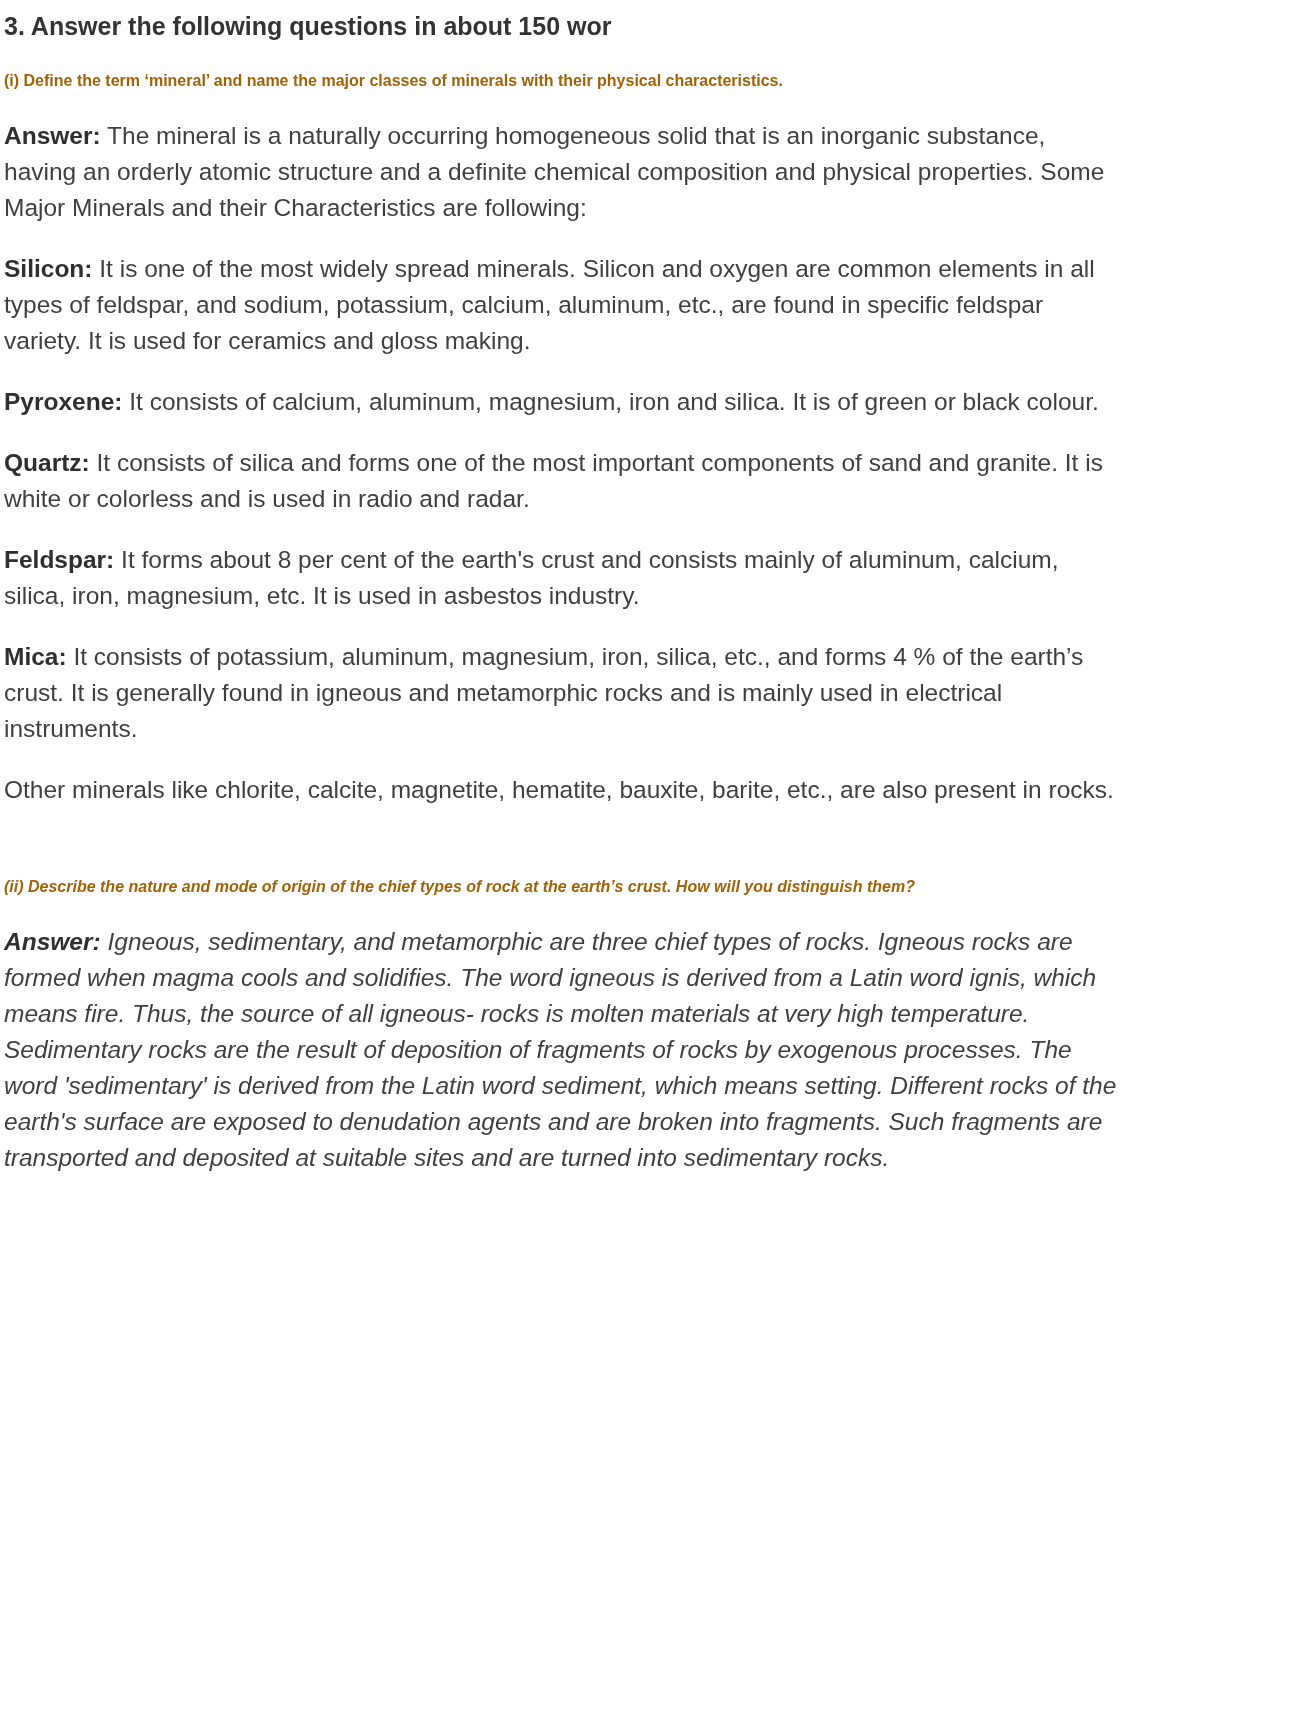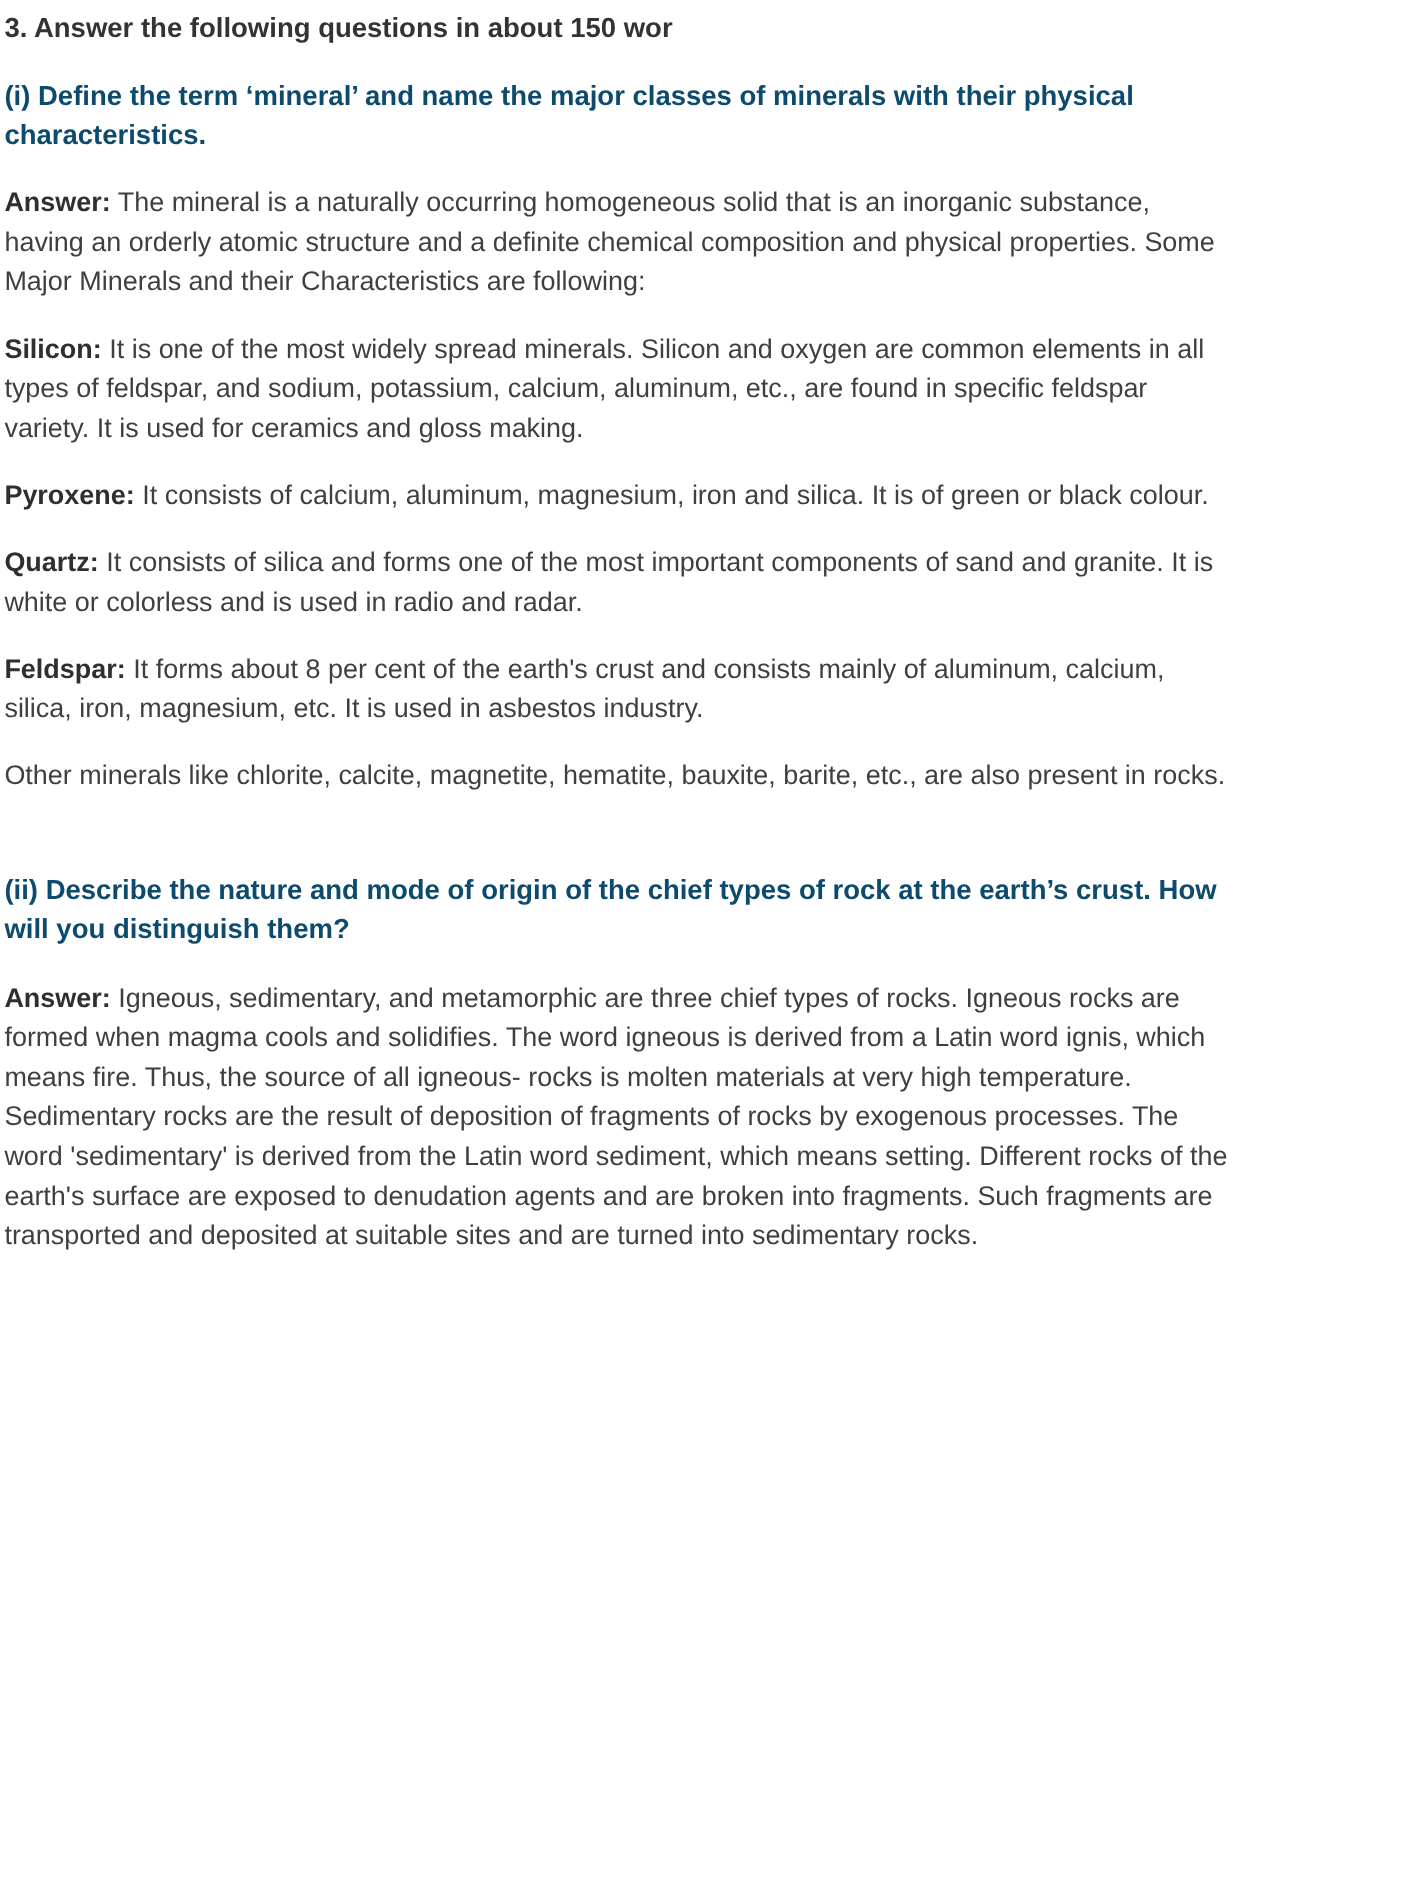--- a/index.html
+++ b/index.html
@@ -20,23 +20,23 @@
     padding: 6px 10px 10px 4px;
   }
   .section-heading {
     font-size: 25px;
     font-weight: bold;
     color: #333333;
     line-height: 1.3;
     margin: 4px 0 26px 0;
   }
   .q-heading {
-    font-size: 25px;
+    font-size: 16px;
     font-weight: bold;
-    color: #0c4a6e;
+    color: #a16207;
     line-height: 1.45;
     margin: 0 0 26px 0;
     max-width: 1190px;
   }
   .para {
     font-size: 24.5px;
     font-weight: normal;
     color: #3f3f3f;
     line-height: 1.47;
     margin: 0 12px 25px 0;
@@ -44,20 +44,21 @@
   }
   .para .lead {
     font-weight: bold;
     color: #2f2f2f;
   }
   .spacer {
     height: 34px;
   }
   .q2-block {
     margin-top: 8px;
+    font-style: italic;
   }
 </style>
 </head>
 <body>
 
 <div class="page">
 
   <h2 class="section-heading">3. Answer the following questions in about 150 wor</h2>
 
   <h3 class="q-heading">(i) Define the term ‘mineral’ and name the major classes of minerals with their physical characteristics.</h3>
@@ -75,20 +76,23 @@
   </p>
 
   <p class="para">
     <span class="lead">Quartz:</span><span> It consists of silica and forms one of the most important components of sand and granite. It is white or colorless and is used in radio and radar.</span>
   </p>
 
   <p class="para">
     <span class="lead">Feldspar:</span><span> It forms about 8 per cent of the earth's crust and consists mainly of aluminum, calcium, silica, iron, magnesium, etc. It is used in asbestos industry.</span>
   </p>
 
+  <p class="para">
+    <span class="lead">Mica:</span><span> It consists of potassium, aluminum, magnesium, iron, silica, etc., and forms 4 % of the earth’s crust. It is generally found in igneous and metamorphic rocks and is mainly used in electrical instruments.</span>
+  </p>
 
 
   <p class="para">
     <span class="lead"></span><span>Other minerals like chlorite, calcite, magnetite, hematite, bauxite, barite, etc., are also present in rocks.</span>
   </p>
 
   <div class="spacer"></div>
 
   <div class="q2-block">
     <h3 class="q-heading">(ii) Describe the nature and mode of origin of the chief types of rock at the earth’s crust. How will you distinguish them?</h3>

